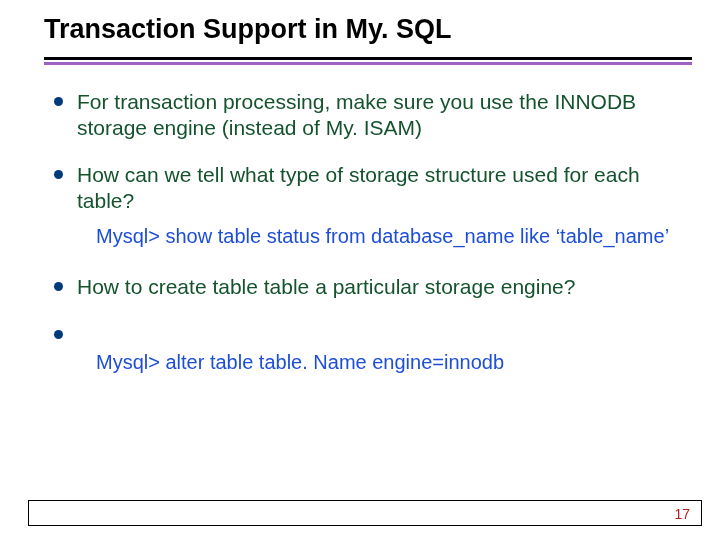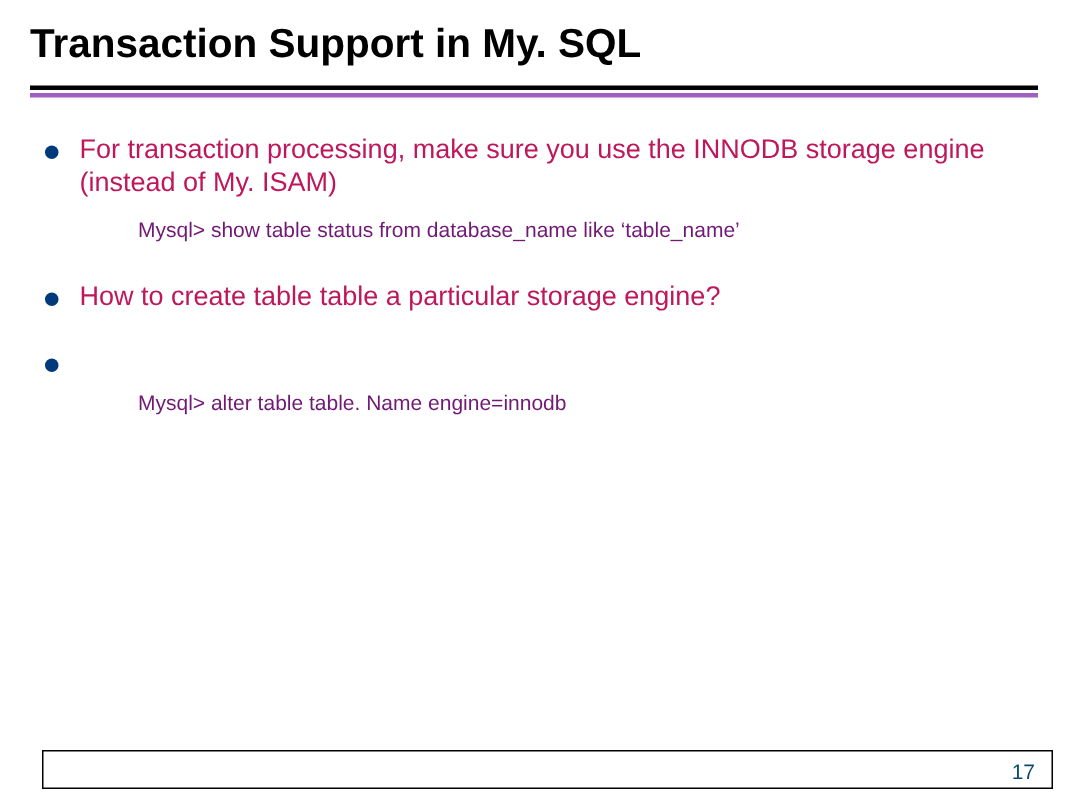--- a/index.html
+++ b/index.html
@@ -1,21 +1,21 @@
 <!DOCTYPE html>
 <html><head>
 <meta charset="utf-8">
 <style>
   * { margin: 0; padding: 0; box-sizing: border-box; }
   html, body { width: 720px; height: 540px; background: #fff; font-family: Arial, Helvetica, sans-serif; }
   .slide {
     width: 720px;
     height: 540px;
     position: relative;
-    padding: 14px 28px 0 20px;
+    padding: 14px 28px 0 44px;
   }
   .title {
     font-size: 27px;
     font-weight: bold;
     color: #000;
     padding-bottom: 10px;
   }
   .rule-wrap {
     margin-top: 2px;
   }
@@ -34,65 +34,69 @@
   .bullet {
     width: 9px;
     height: 9px;
     border-radius: 50%;
     background: #003a7a;
     flex: 0 0 auto;
     margin-top: 8px;
     margin-right: 14px;
   }
   .item .text {
-    font-size: 18px;
-    color: #be185d;
+    font-size: 21px;
+    color: #14532d;
     line-height: 1.22;
   }
   .sub {
-    margin-left: 62px;
+    margin-left: 42px;
     margin-top: -10px;
     margin-bottom: 26px;
-    font-size: 14px;
-    color: #701a75;
+    font-size: 20px;
+    color: #1d4ed8;
   }
   .footer-box {
     position: absolute;
     left: 28px;
     right: 18px;
     bottom: 14px;
     height: 26px;
     border: 1px solid #000;
   }
   .page-num {
     position: absolute;
     right: 30px;
     bottom: 18px;
     font-size: 14px;
-    color: #0c4a6e;
+    color: #b91c1c;
     text-align: right;
   }
 </style>
 </head>
 <body>
 
 <div class="slide">
   <div class="title">Transaction Support in My. SQL</div>
   <div class="rule-wrap">
     <div class="rule1"></div>
     <div class="rule2"></div>
   </div>
 
   <div class="body">
 
     <div class="item">
       <div class="bullet"></div>
       <div class="text">For transaction processing, make sure you use the INNODB storage engine (instead of My. ISAM)</div>
     </div>
 
+    <div class="item">
+      <div class="bullet"></div>
+      <div class="text">How can we tell what type of storage structure used for each table?</div>
+    </div>
     <div class="sub">Mysql&gt; show table status from database_name like ‘table_name’</div>
 
     <div class="item">
       <div class="bullet"></div>
       <div class="text">How to create table table a particular storage engine?</div>
     </div>
 
     <div class="item">
       <div class="bullet"></div>
     </div>

